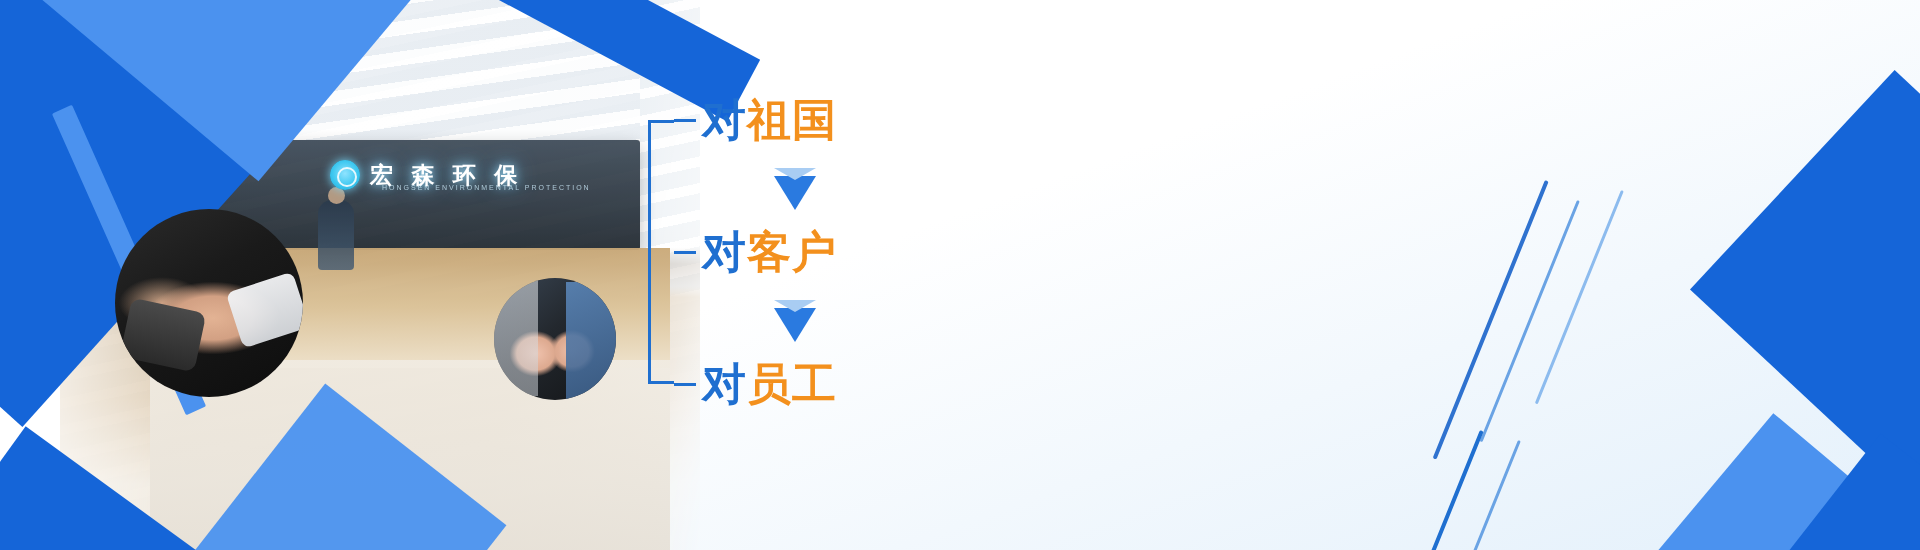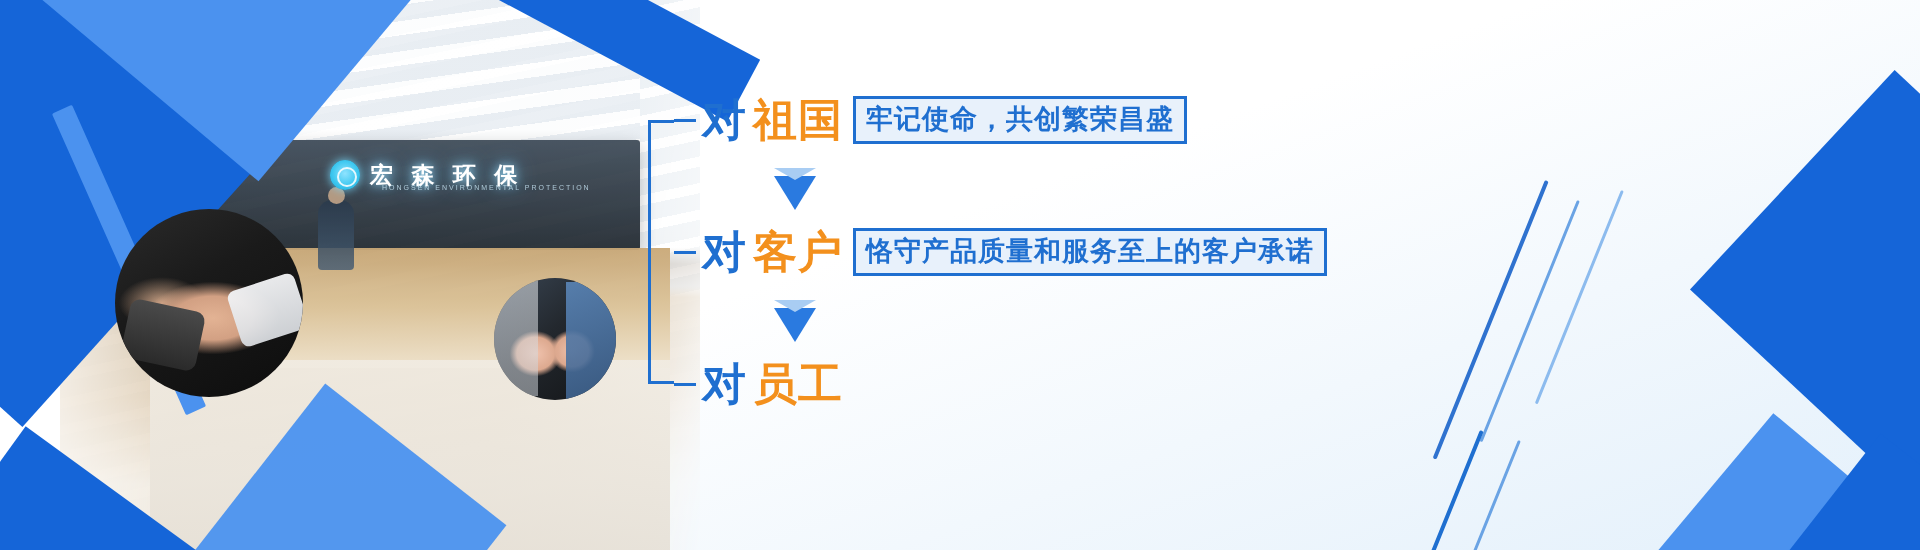--- a/index.html
+++ b/index.html
@@ -185,21 +185,21 @@
   .row{position:absolute;left:26px;display:flex;align-items:center;height:56px;}
   .row-1{top:12px;}
   .row-2{top:144px;}
   .row-3{top:276px;}
   .stub{width:22px;height:3px;background:#1f6fd0;margin-right:6px;}
   .label{
     font-size:44px;font-weight:800;letter-spacing:1px;white-space:nowrap;
     line-height:1;display:flex;align-items:baseline;
   }
   .label .blue{color:#1f6fd0;}
-  .label .orange{color:#f3901d;margin-left:6px;}
+  .label .orange{color:#f3901d;}
   .desc{
     margin-left:10px;
     border:3px solid #1f6fd0;
     background:#e8f1fb;
     color:#1f6fd0;
     font-size:27px;font-weight:700;letter-spacing:1px;
     padding:5px 10px 6px;white-space:nowrap;line-height:1.15;
   }
   .arrow{
     position:absolute;left:126px;width:0;height:0;
@@ -258,32 +258,30 @@
 
   <div class="pledges">
     <div class="bracket"></div>
 
     <div class="row row-1">
       <span class="stub"></span>
       <span class="label">
         <span class="blue">对</span>
           <span class="orange">祖国</span>
       </span>
-      <span class="desc">牢记使命，共创繁荣昌盛</span>
     </div>
 
     <div class="arrow arrow-1"></div>
 
     <div class="row row-2">
       <span class="stub"></span>
       <span class="label">
         <span class="blue">对</span>
           <span class="orange">客户</span>
       </span>
-      <span class="desc">恪守产品质量和服务至上的客户承诺</span>
     </div>
 
     <div class="arrow arrow-2"></div>
 
     <div class="row row-3">
       <span class="stub"></span>
       <span class="label">
         <span class="blue">对</span>
           <span class="orange">员工</span>
       </span>

